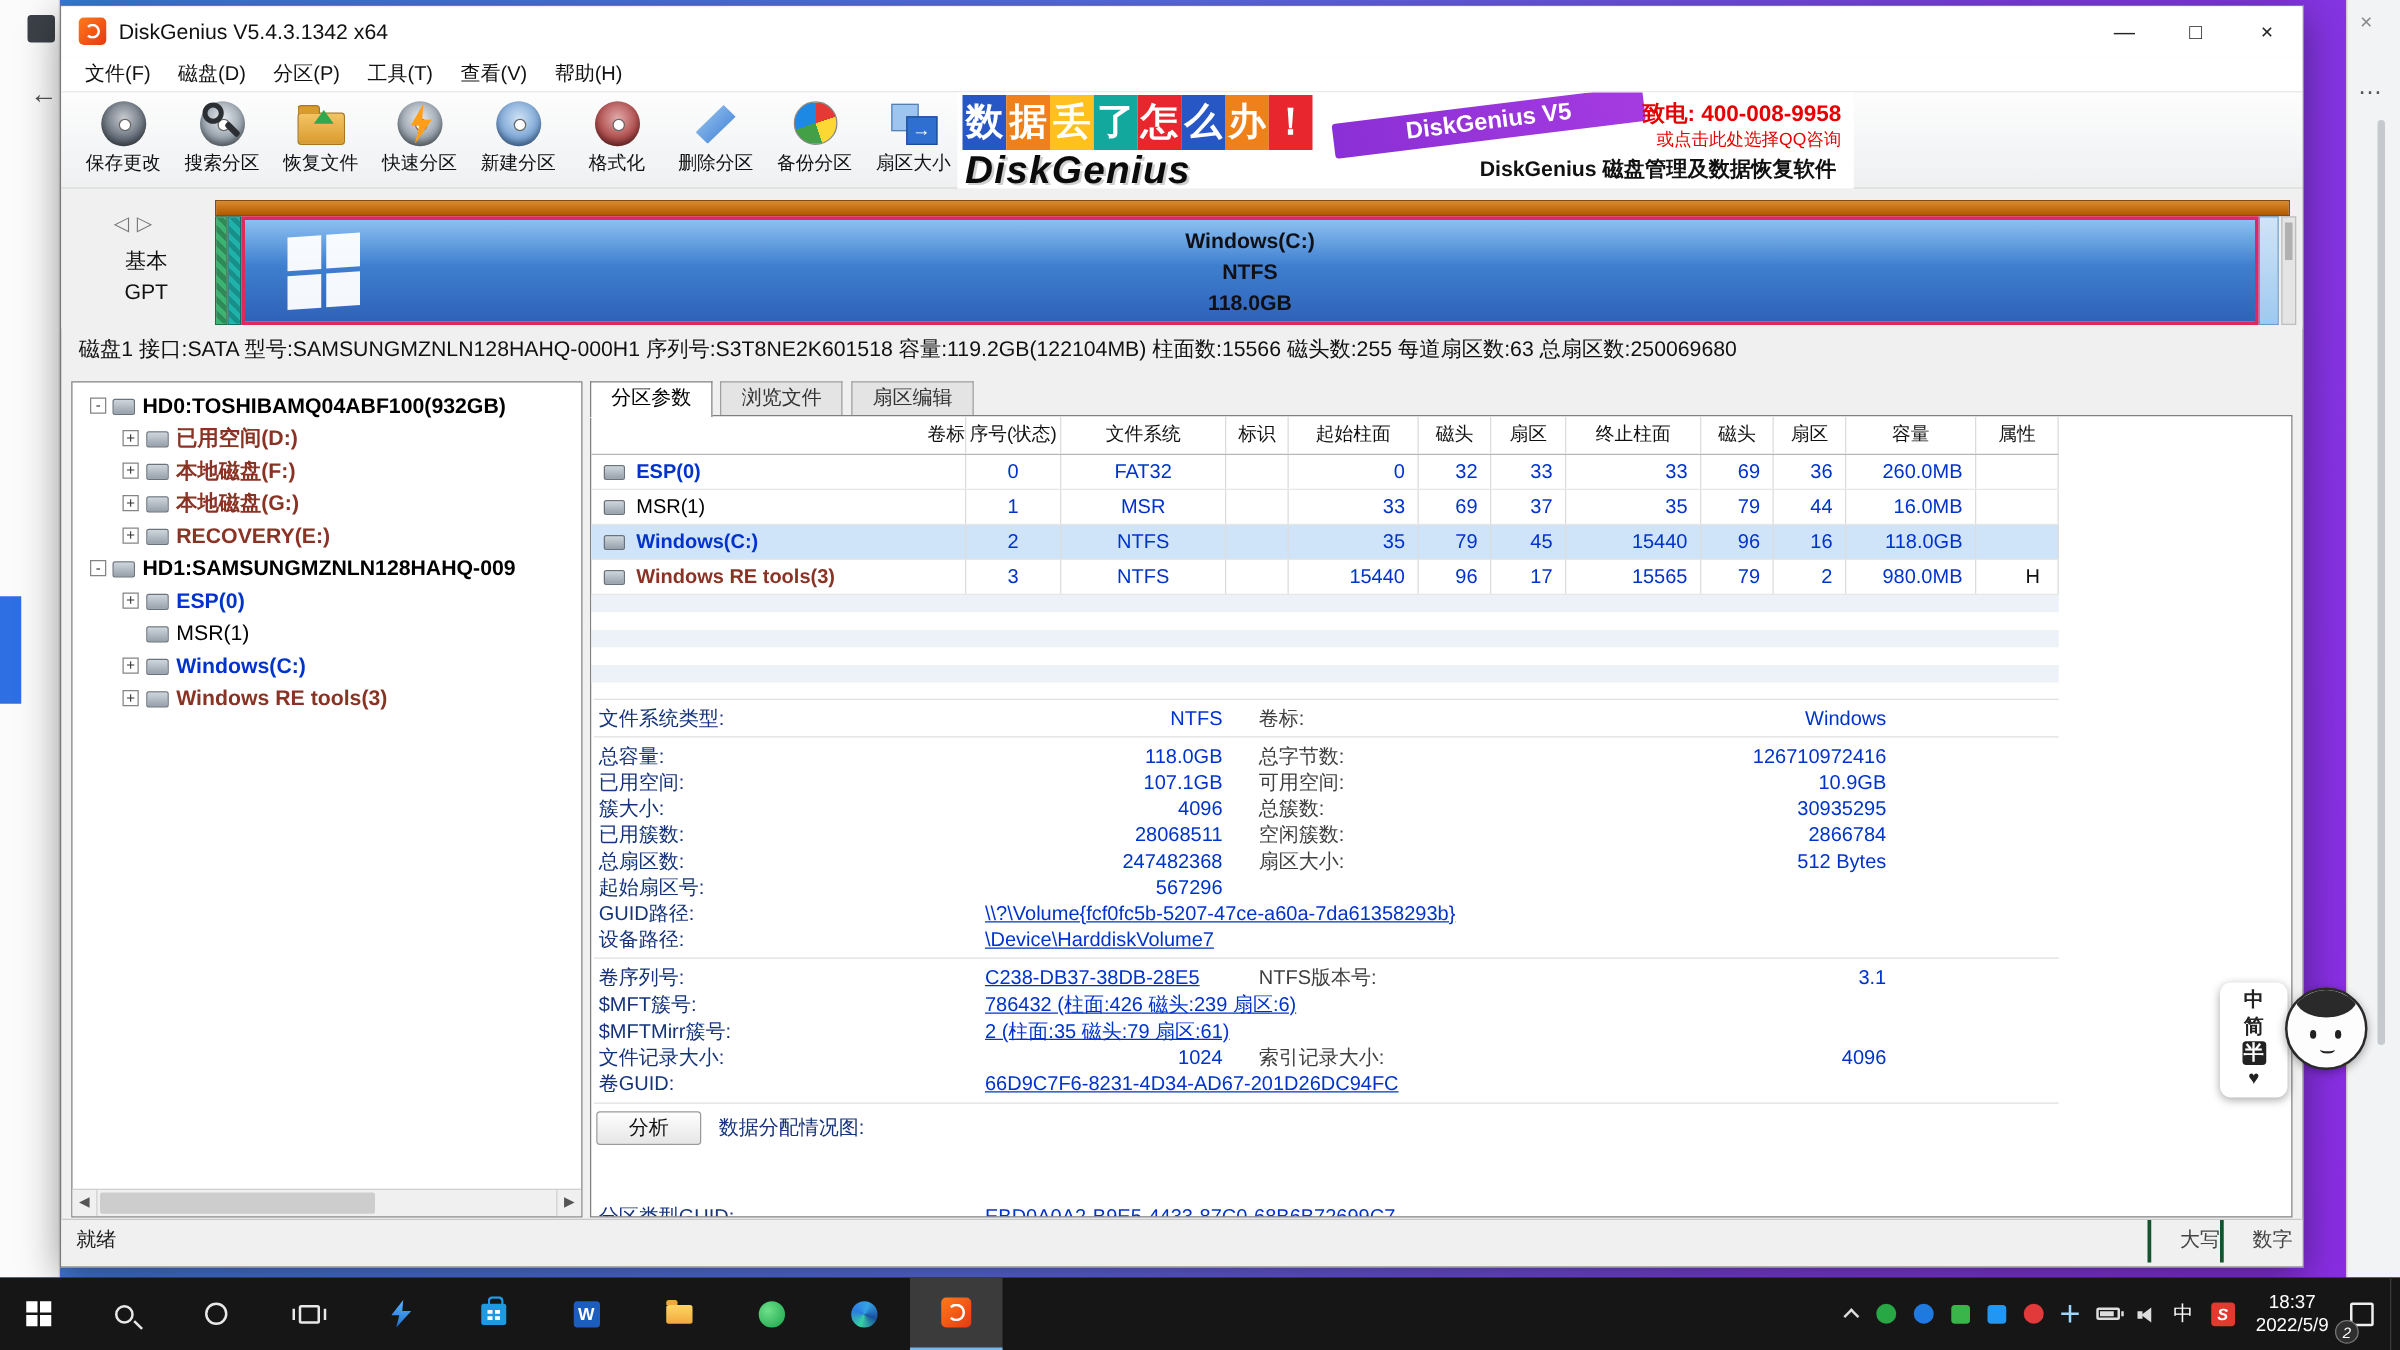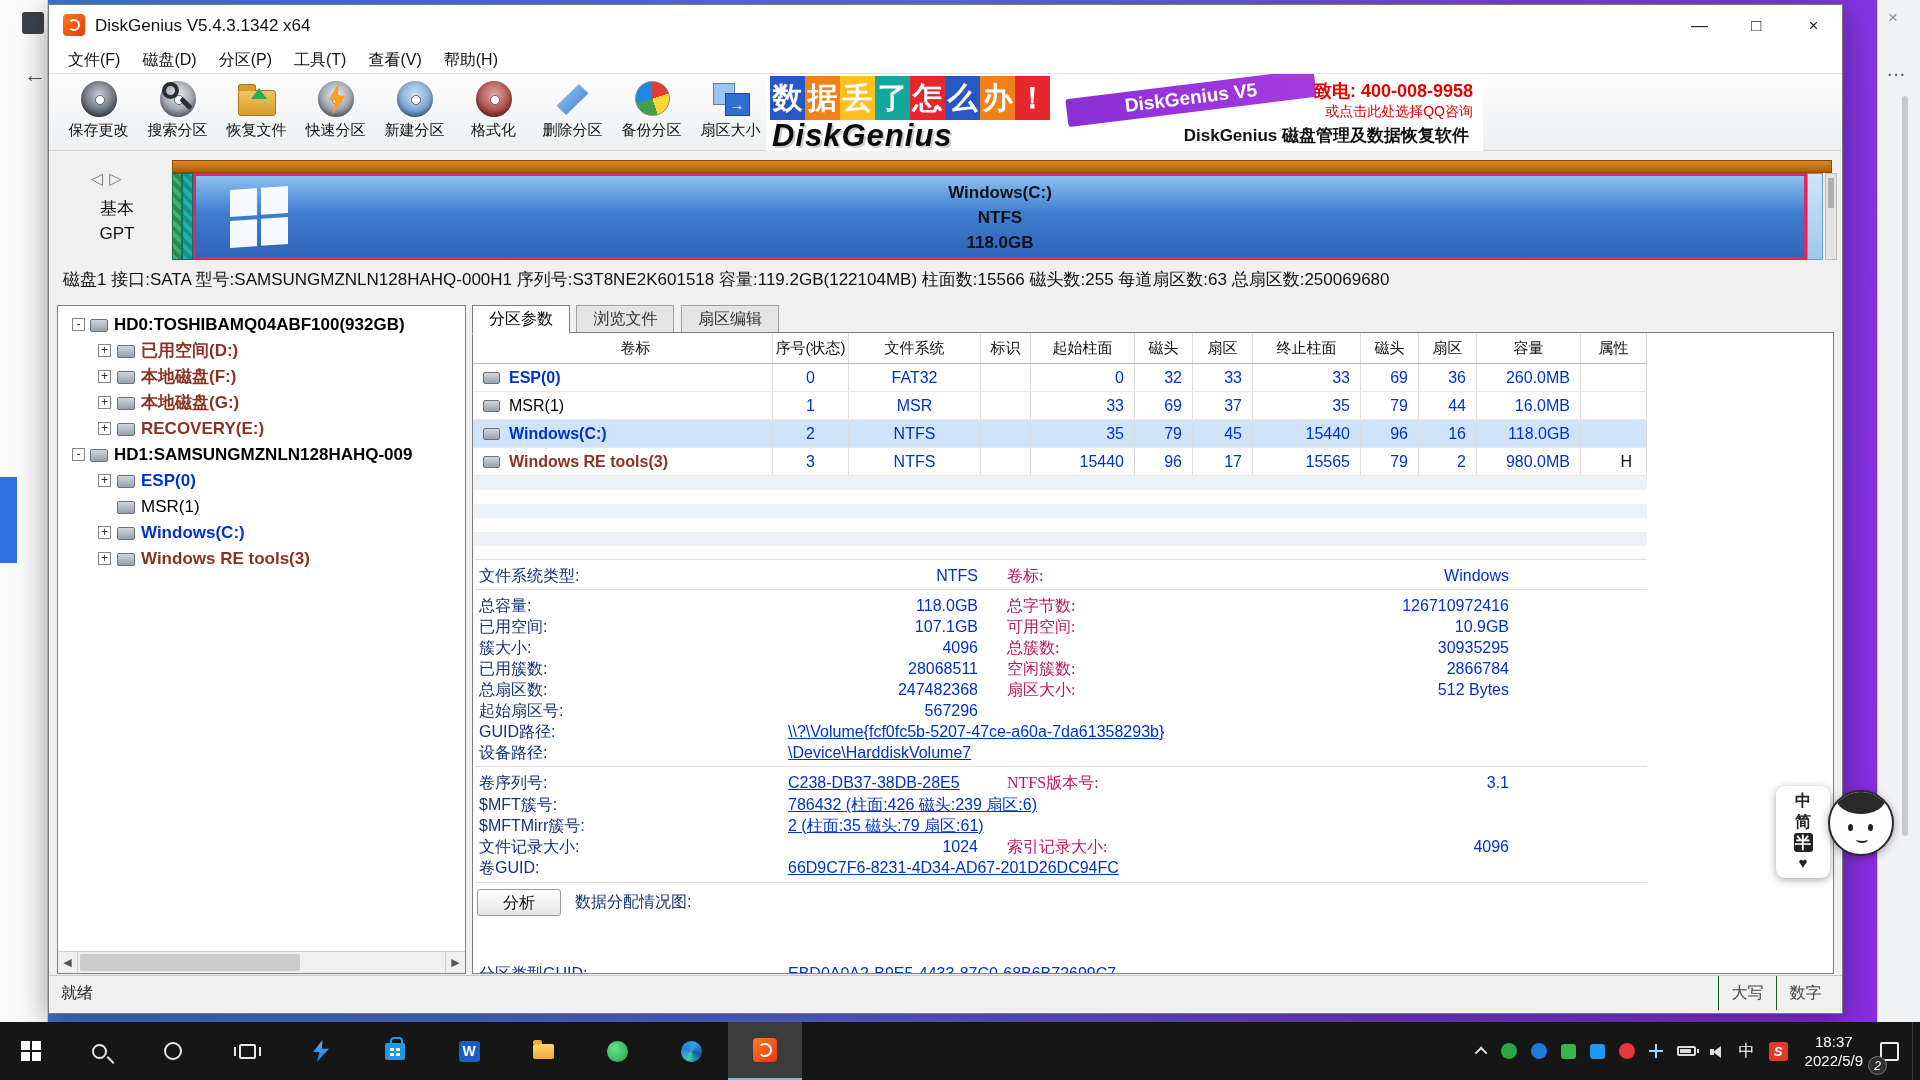--- a/index.html
+++ b/index.html
@@ -109,51 +109,51 @@
 
   
   .tabs { position:absolute; left:423px; top:300px; height:20px; }
   .tab { display:inline-block; padding:0 16px; line-height:26px; font-size:16px; color:#333; background:#e4e4e4; border:1px solid #a0a0a0; border-bottom:none; margin-right:2px; }
   .tab.active { background:#fff; color:#000; border:1px solid #808080; border-bottom:1px solid #fff; position:relative; z-index:3; height:29px; }
   .panel { position:absolute; left:423px; top:327px; width:1362px; height:642px; background:#fff; border:1px solid #808080; overflow:hidden; }
 
   .thead,.trow { display:grid; grid-template-columns:300px 76px 132px 50px 104px 58px 60px 108px 58px 58px 104px 66px; width:1174px; }
   .thead { height:31px; border-bottom:1px solid #b8b8b8; }
   .th { font-size:15px; color:#111; line-height:30px; text-align:center; border-right:1px solid #dcdcdc; overflow:hidden; white-space:nowrap; }
-  .th.c0h { text-align:center; padding-left:26px; }
+  .th.c0h { text-align:right; padding-left:26px; }
   .trow { height:28px; border-bottom:1px solid #e6e6e6; }
   .trow.selected { background:#cfe4f8; }
   .tc { font-size:16px; line-height:27px; border-right:1px solid #dcdcdc; color:#0033cc; overflow:hidden; white-space:nowrap; }
   .tc.c0 { position:relative; padding-left:36px; }
   .tc.ccen { text-align:center; }
   .tc.cnum { text-align:right; padding-right:10px; }
   .tc.cattr { color:#111; text-align:right; padding-right:14px; }
   .rdicon { position:absolute; left:10px; top:8px; width:17px; height:12px; border:1px solid #6a737c; border-radius:2px; background:linear-gradient(#cfd6dd,#97a1ab); }
   .nm { font-weight:bold; font-style:normal; }
   .nm-blue { color:#0033cc; } .nm-black { color:#000; font-weight:normal; } .nm-maroon { color:#8a3324; }
   .stripes { position:absolute; left:0; top:143px; width:1174px; }
   .stripe { height:14px; } .stripe:nth-child(odd) { background:#edf2f8; } .stripe:nth-child(even) { background:#ffffff; }
 
   
   .details { position:absolute; left:0; top:0; width:100%; height:100%; }
   .drow { position:absolute; left:0; width:1180px; height:21px; font-size:16px; line-height:21px; white-space:nowrap; }
   .dl1 { position:absolute; left:6px; color:#14337a; }
   .dv1 { position:absolute; left:200px; width:305px; text-align:right; color:#0033cc; }
   .dv1.wide { left:315px; width:auto; text-align:left;text-decoration:underline; }
-  .dl2 { position:absolute; left:534px; color:#be185d;font-family:Liberation Serif, serif; }
+  .dl2 { position:absolute; left:534px; color:#404040; }
   .dv2 { position:absolute; left:700px; width:336px; text-align:right; color:#0033cc; }
   .dsep { position:absolute; left:2px; width:1172px; height:1px; background:#e0e0e0; }
   .analyze-btn { position:absolute; left:4px; top:556px; width:84px; height:27px; background:linear-gradient(#fefefe,#e6e6e6); border:1px solid #9a9a9a; border-radius:3px; font-size:16px; text-align:center; line-height:25px; color:#111; }
   .alloc-label { position:absolute; left:102px; top:559px; font-size:16px; color:#14337a; }
 
   
   .statusbar { position:absolute; left:0; top:970px; width:100%; height:38px; background:#f0f0f0; border-top:1px solid #c8c8c8; }
   .sb-ready { position:absolute; left:12px; top:0; line-height:34px; font-size:16px; color:#222; }
   .sb-right { position:absolute; right:8px; top:0; height:34px; display:flex; }
-  .sb-cell { width:58px; text-align:center; line-height:34px; font-size:16px; color:#444; border-left:1px solid #14532d; }
+  .sb-cell { width:58px; text-align:right; line-height:34px; font-size:16px; color:#444; border-left:3px solid #14532d; }
 
   
   .sogou { position:absolute; left:1776px; top:782px; z-index:60; }
   .sg-pill { position:absolute; left:0; top:4px; width:54px; height:92px; background:#fff; border-radius:9px; box-shadow:0 2px 8px rgba(0,0,0,.35); text-align:center; padding-top:4px; }
   .sg-ch { display:block; font-size:16px; font-weight:bold; color:#222; line-height:21px; }
   .sg-inv { display:inline-block; background:#222; color:#fff; border-radius:3px; width:19px; height:19px; line-height:19px; margin:1px 0; }
   .sg-heart { display:block; font-size:15px; color:#222; line-height:20px; }
   .sg-face { position:absolute; left:52px; top:8px; width:66px; height:66px; background:#fdfdfd; border:2px solid #2a2a2a; border-radius:50%; box-shadow:0 2px 8px rgba(0,0,0,.35); overflow:hidden; }
   .sg-hair { position:absolute; left:6px; top:-10px; width:50px; height:32px; background:#2a2a2a; border-radius:50%; }
   .sg-eye { position:absolute; top:32px; width:5px; height:7px; background:#222; border-radius:50%; }

